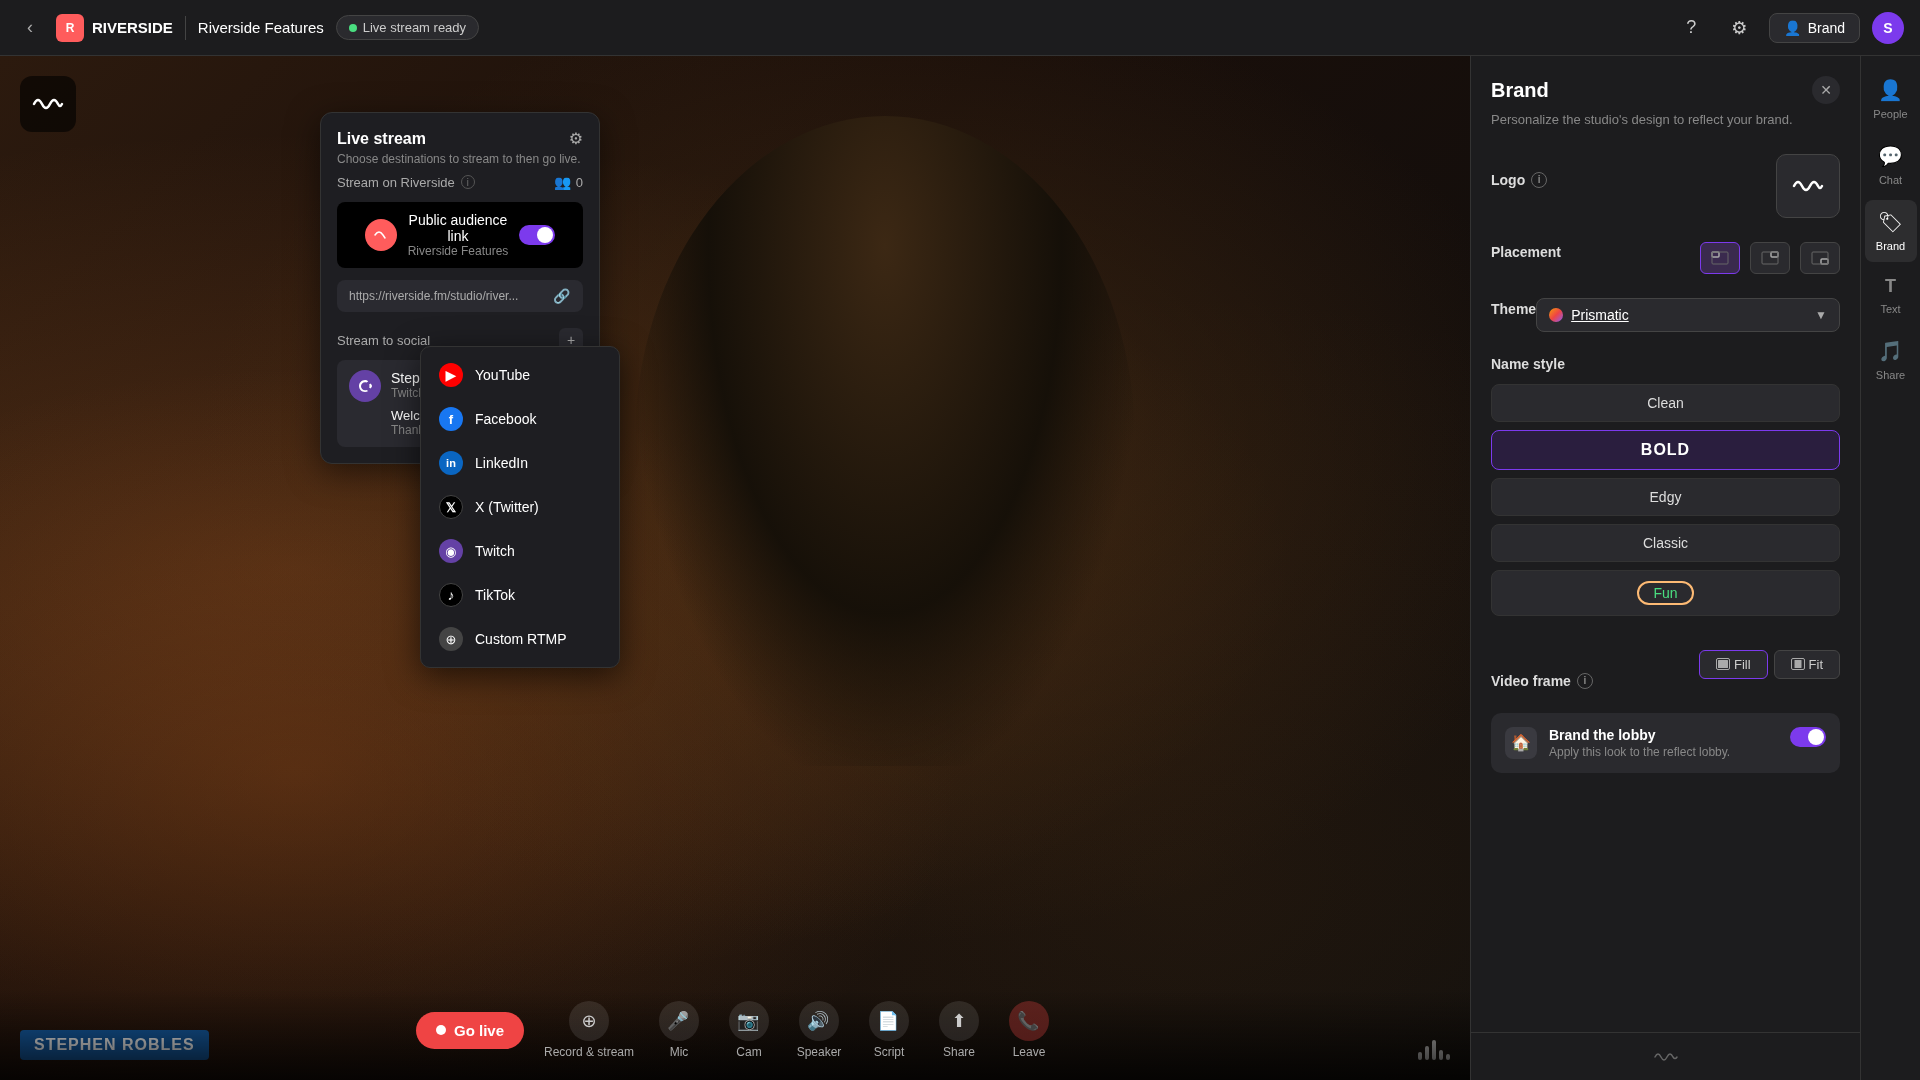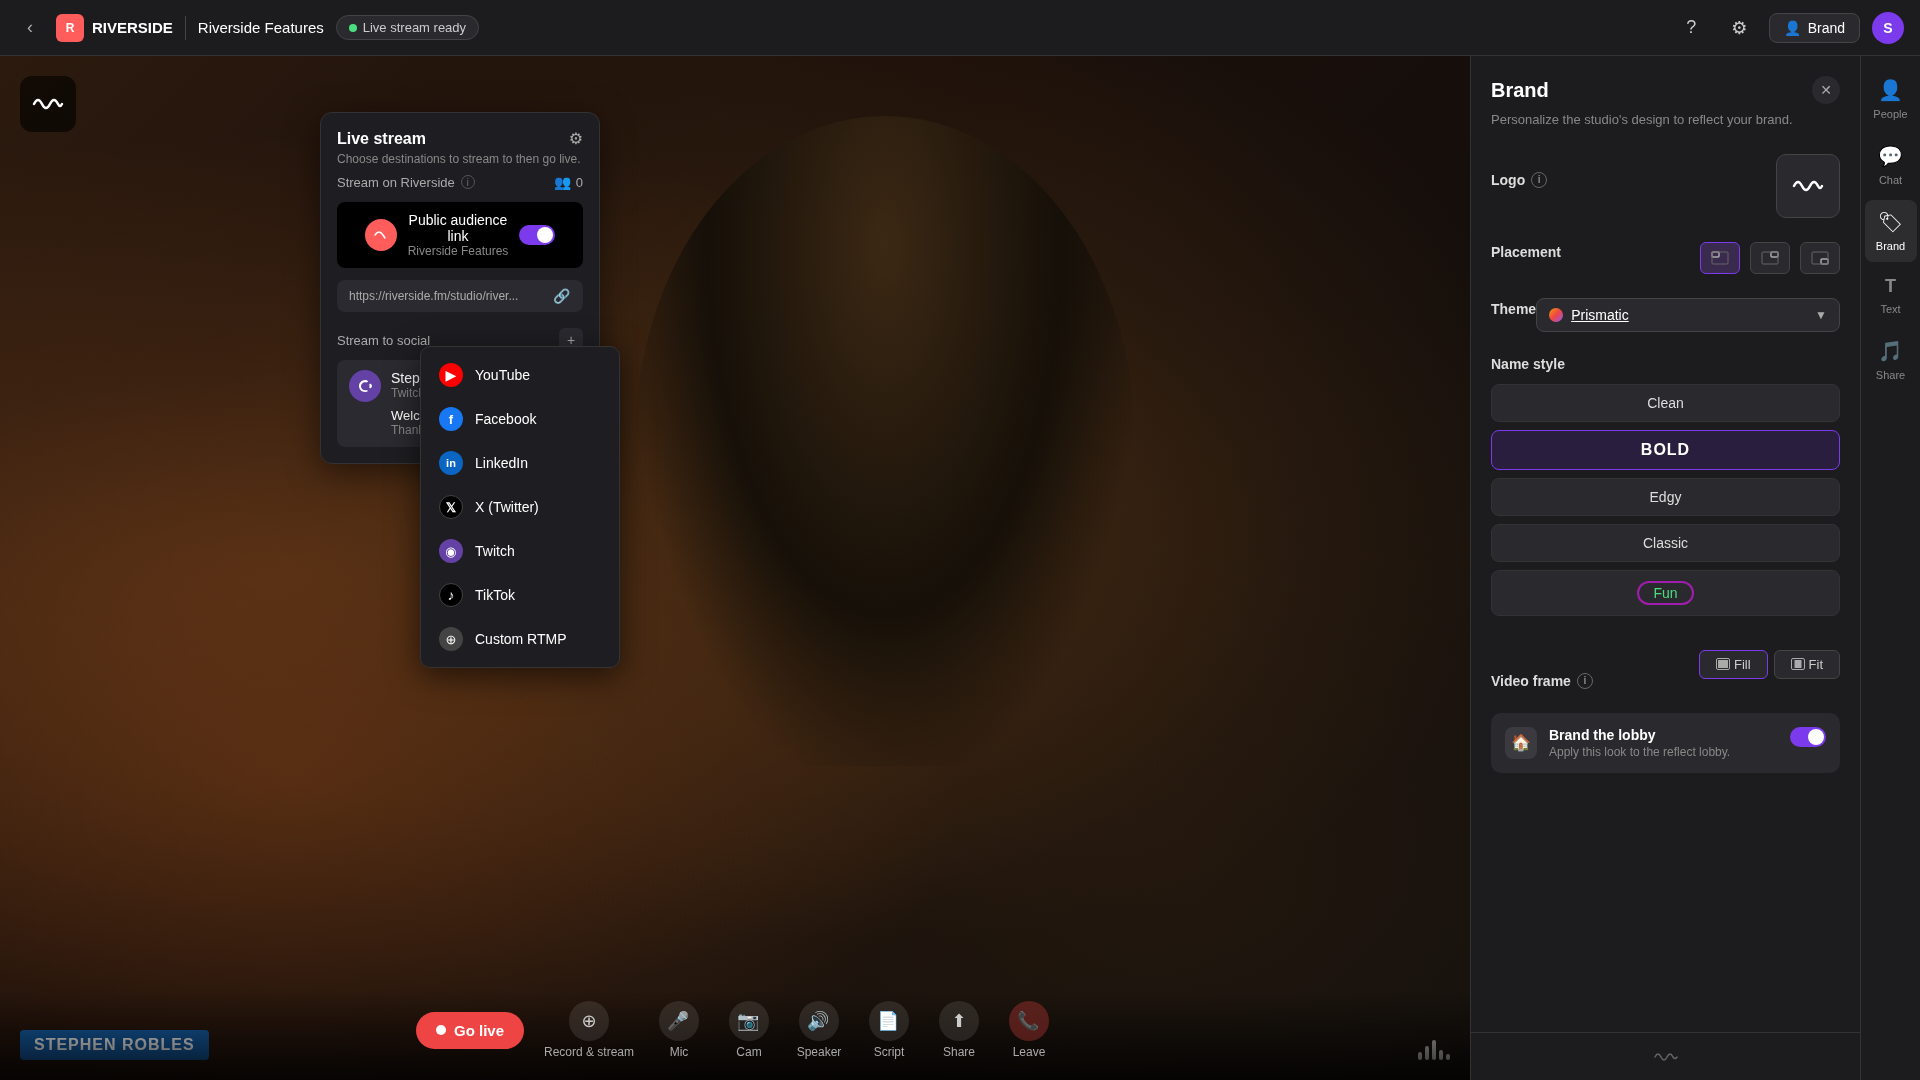--- a/index.html
+++ b/index.html
@@ -100,21 +100,21 @@
     .placement-btn.active { border-color: #7c3aed; background: #3a2a4e; }
     .theme-select { flex: 1; background: #2a2a2e; border: 1px solid #444; border-radius: 8px; padding: 8px 12px; color: #fff; font-size: 14px; display: flex; align-items: center; gap: 8px; cursor: pointer; }
     .theme-dot { width: 14px; height: 14px; background: linear-gradient(135deg, #f59e0b, #ef4444, #8b5cf6); border-radius: 50%; }
     .theme-label { flex: 1; font-size: 14px; color: #fff; text-decoration: underline; }
     .theme-chevron { color: #aaa; font-size: 12px; }
     .name-styles { display: flex; flex-direction: column; gap: 8px; }
     .name-style-option { background: #2a2a2e; border-radius: 8px; padding: 10px 16px; text-align: center; cursor: pointer; font-size: 14px; color: #ddd; border: 1px solid #333; }
     .name-style-option.active { border-color: #7c3aed; background: #2a1e3e; }
     .name-style-bold { font-weight: 700; font-size: 16px; letter-spacing: 1px; color: #fff; }
     .name-style-edgy { font-size: 14px; }
-    .name-style-fun { background: transparent; border: 2px solid #a21caf; border-radius: 20px; color: #4ade80; display: inline-block; padding: 2px 14px; font-size: 14px; }
+    .name-style-fun { background: transparent; border: 2px solid #fdba74; border-radius: 20px; color: #4ade80; display: inline-block; padding: 2px 14px; font-size: 14px; }
     .frame-btn { padding: 6px 16px; background: #2a2a2e; border-radius: 6px; font-size: 13px; color: #ccc; cursor: pointer; border: 1px solid #444; display: flex; align-items: center; gap: 4px; }
     .frame-btn.active { border-color: #7c3aed; }
     .brand-lobby-row { display: flex; align-items: flex-start; gap: 12px; background: #2a2a2e; border-radius: 10px; padding: 14px; }
     .brand-lobby-icon { width: 32px; height: 32px; background: #3a3a40; border-radius: 8px; display: flex; align-items: center; justify-content: center; font-size: 16px; flex-shrink: 0; }
     .brand-lobby-info { flex: 1; }
     .brand-lobby-title { font-size: 14px; font-weight: 600; color: #fff; }
     .brand-lobby-desc { font-size: 12px; color: #888; margin-top: 2px; }
 
     
     .right-icon-rail { width: 60px; background: #1c1c1e; border-left: 1px solid #333; display: flex; flex-direction: column; align-items: center; padding-top: 12px; gap: 4px; }

